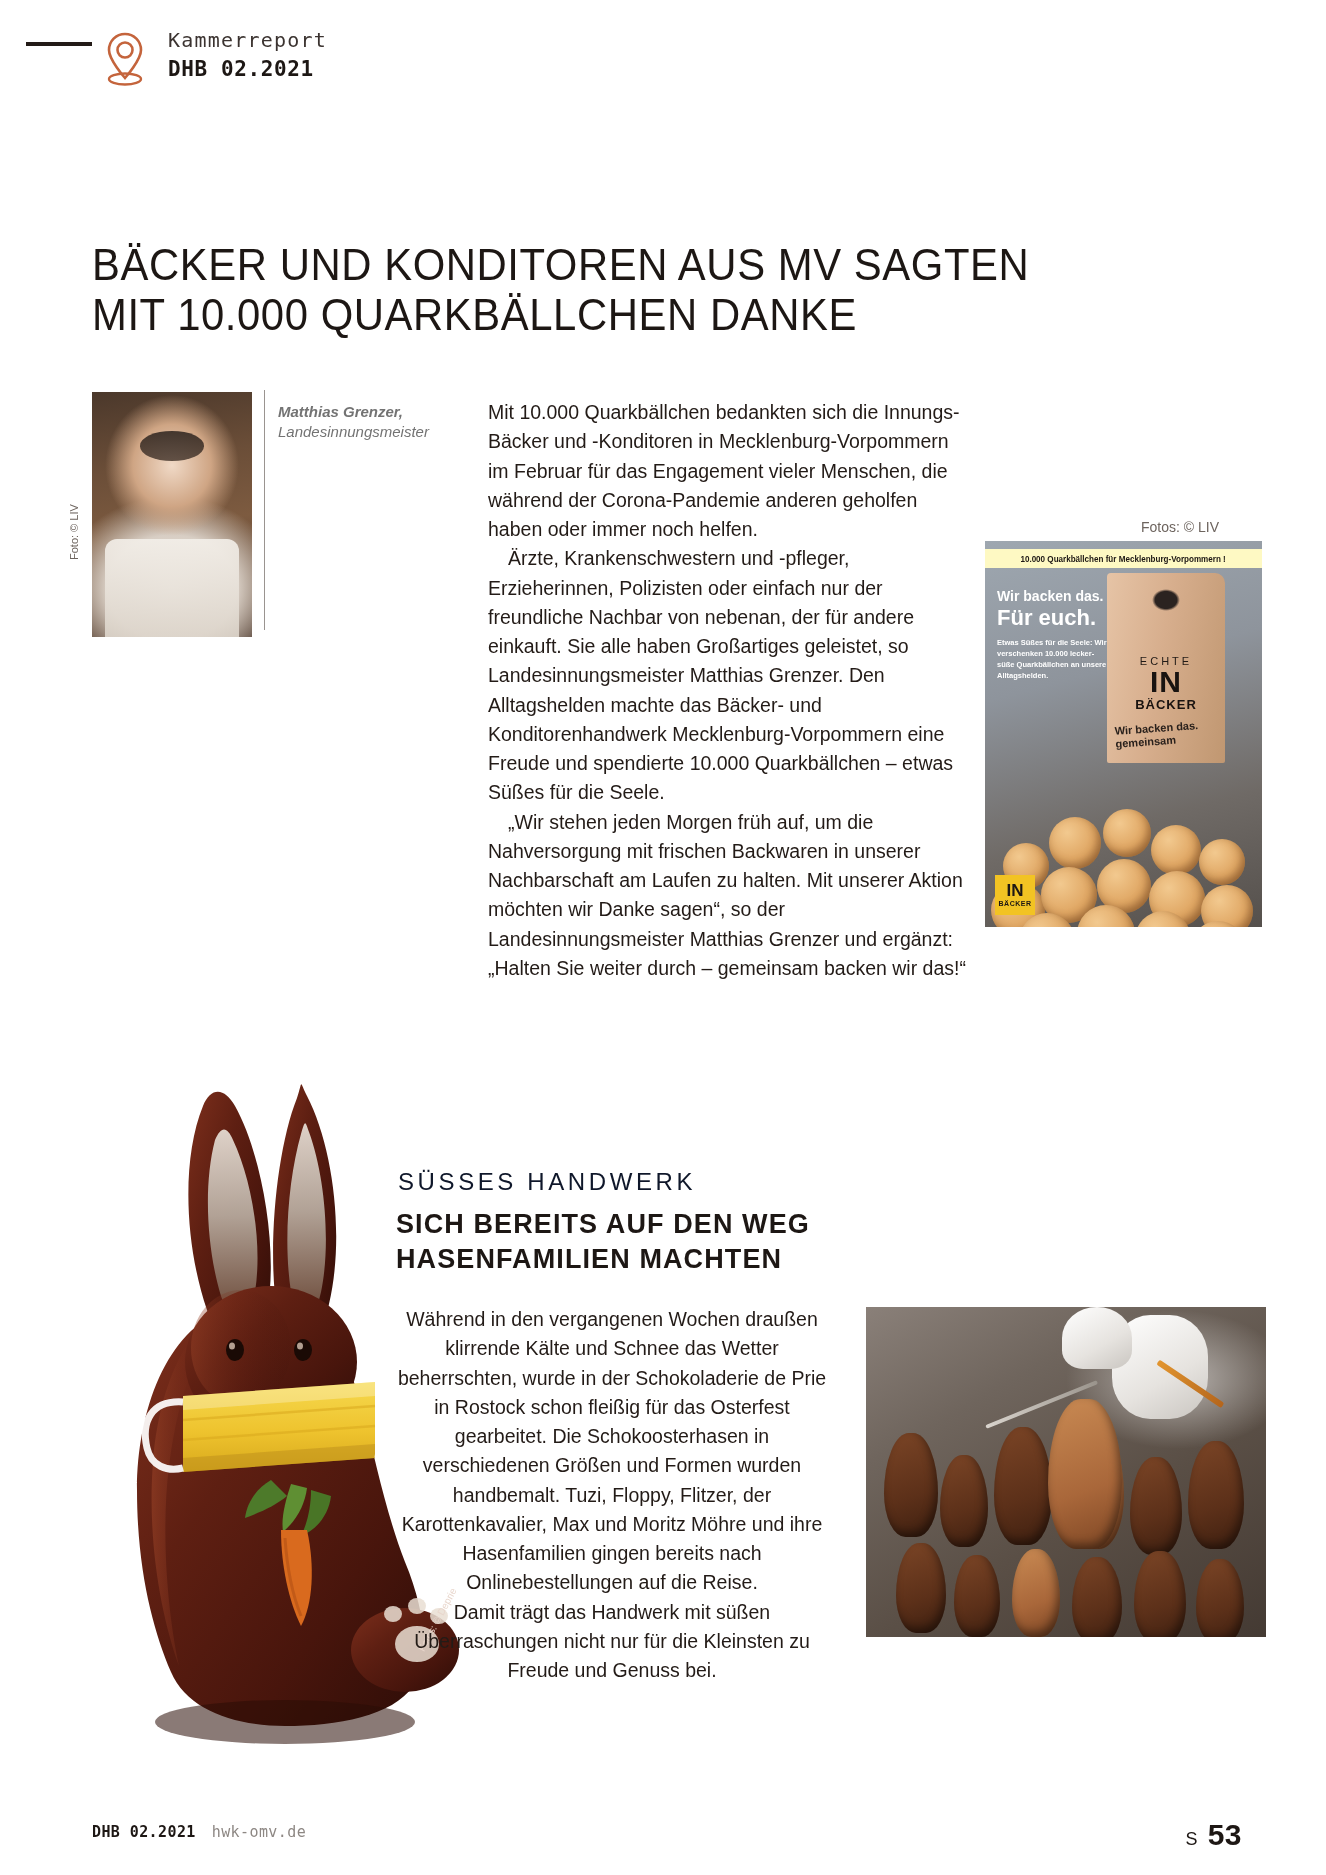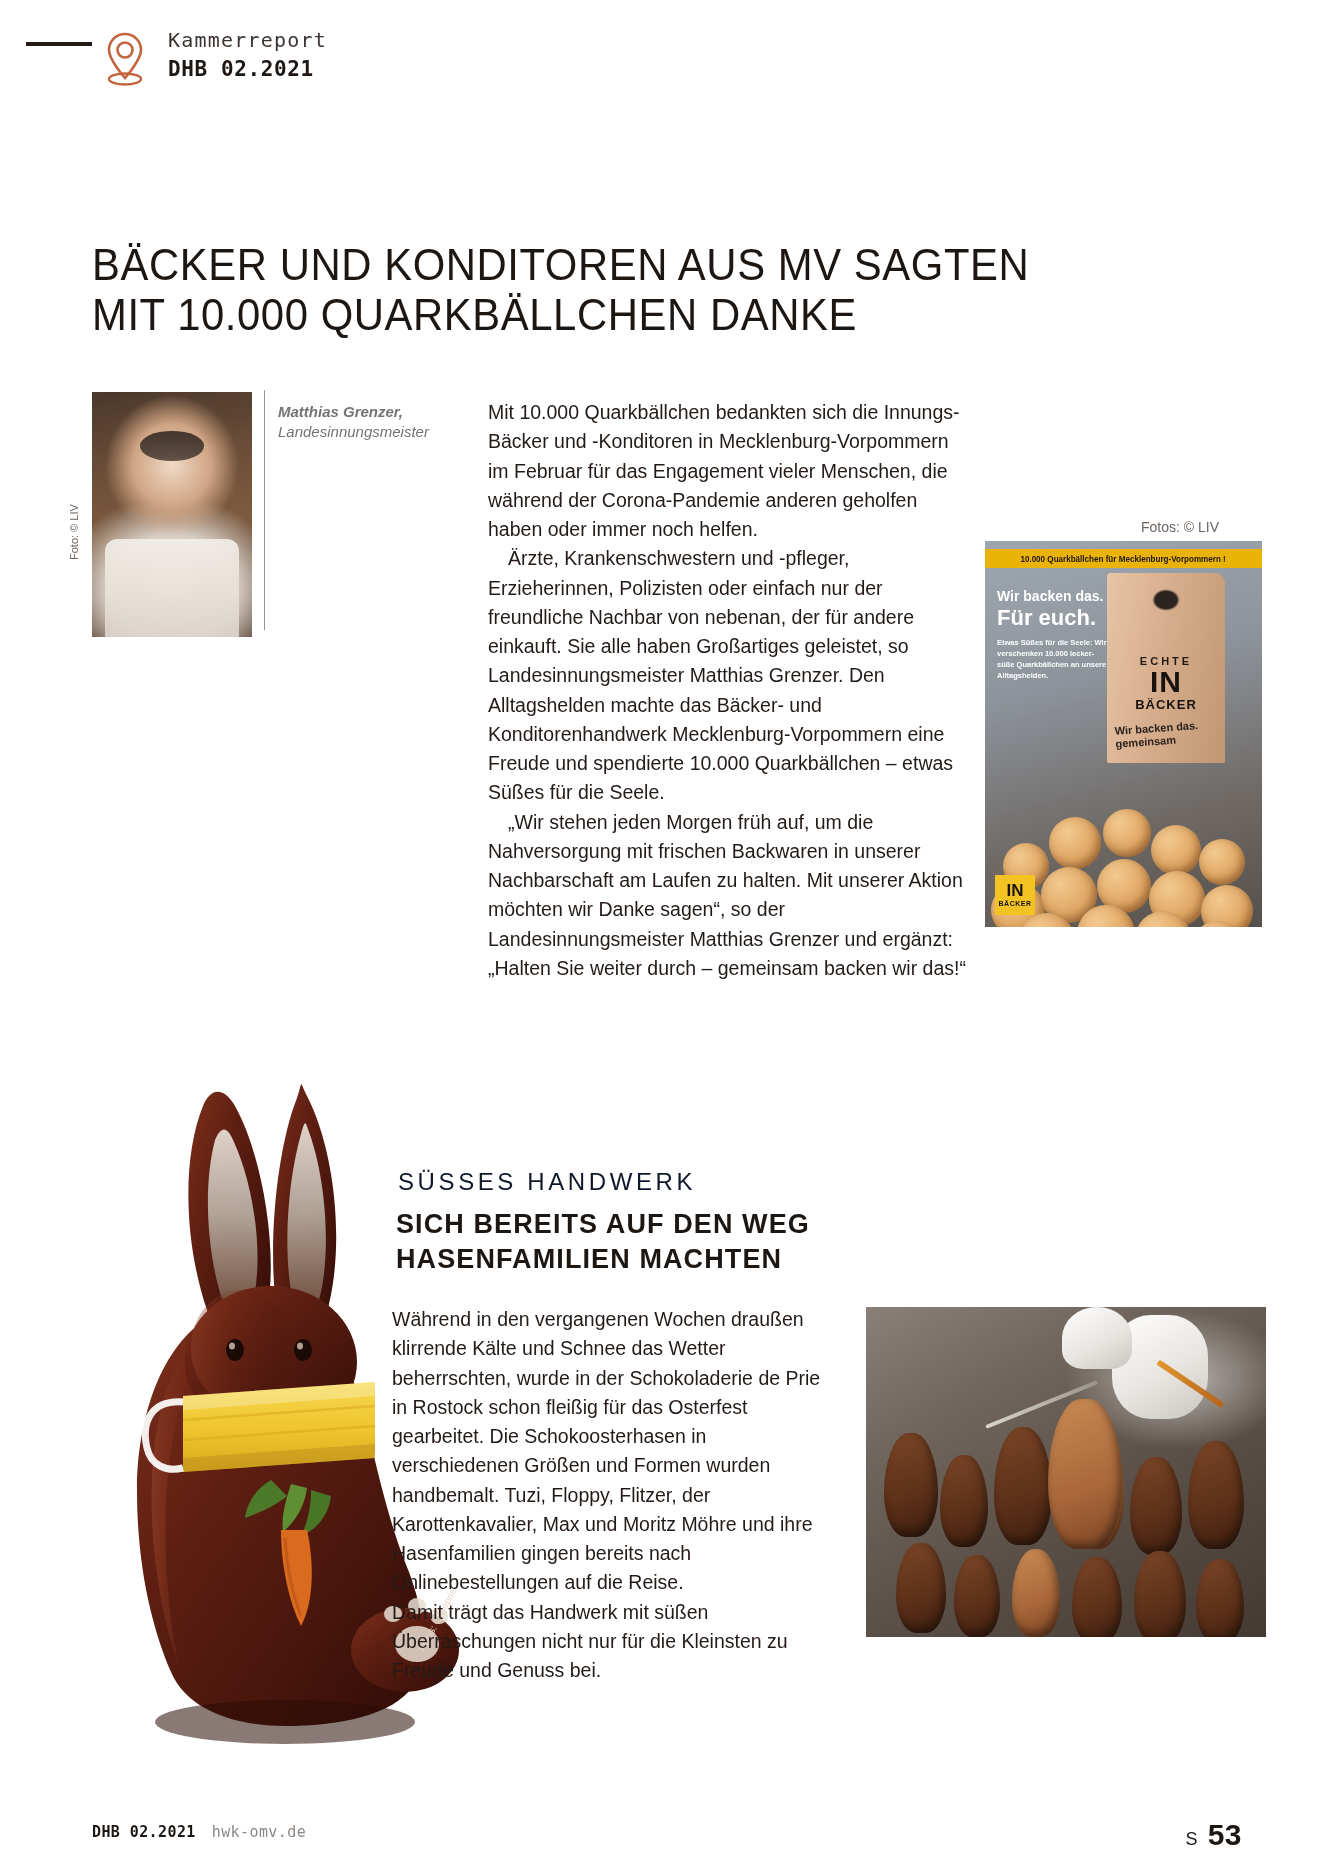--- a/index.html
+++ b/index.html
@@ -211,21 +211,21 @@
     position: absolute;
     inset: 0;
     background: linear-gradient(165deg, #9ea7b0 0%, #8e949c 35%, #6f6a66 70%, #55504c 100%);
   }
   .pack-banner {
     position: absolute;
     left: 0;
     right: 0;
     top: 8px;
     height: 19px;
-    background: #eab308;
+    background: #fef9c3;
     display: flex;
     align-items: center;
     justify-content: center;
   }
   .pack-banner span {
     font-family: "Liberation Sans Narrow", "Liberation Sans", sans-serif;
     font-size: 8.5px;
     font-weight: bold;
     color: #1d1714;
     white-space: nowrap;
@@ -281,21 +281,21 @@
     position: absolute;
     left: 50%;
     top: 82px;
     transform: translateX(-50%);
     text-align: center;
     width: 100%;
   }
   .pack-bag .echte .w {
     font-family: "Liberation Sans Narrow", "Liberation Sans", sans-serif;
     font-size: 11px;
-    font-weight: bold;
+    font-weight: normal;
     letter-spacing: 3px;
     color: #211a16;
   }
   .pack-bag .echte .in {
     font-family: "Liberation Sans", sans-serif;
     font-size: 30px;
     font-weight: bold;
     letter-spacing: 1px;
     color: #191310;
     line-height: 1;
@@ -404,21 +404,21 @@
 
   .body-col2 {
     position: absolute;
     left: 392px;
     top: 1305px;
     width: 440px;
     font-family: "Liberation Sans Narrow", "Liberation Sans", sans-serif;
     font-size: 19.5px;
     line-height: 1.5;
     color: #231b17;
-    text-align: left;
+    text-align: center;
   }
   .body-col2 p { margin: 0; }
 
   .bunnies-photo {
     position: absolute;
     left: 866px;
     top: 1307px;
     width: 400px;
     height: 330px;
     overflow: hidden;

